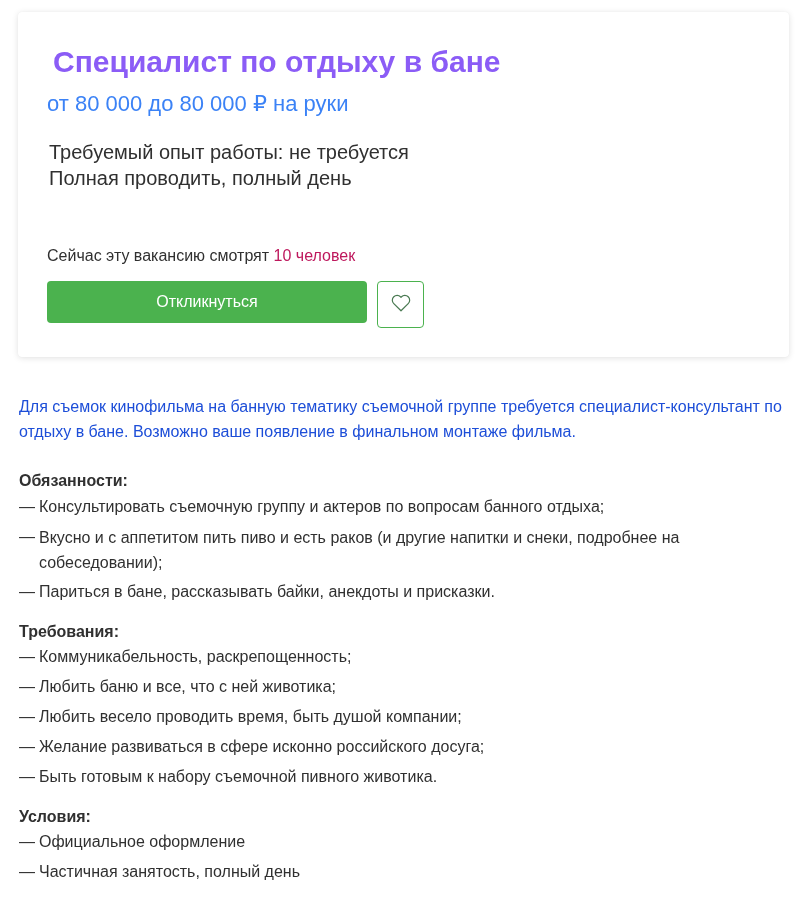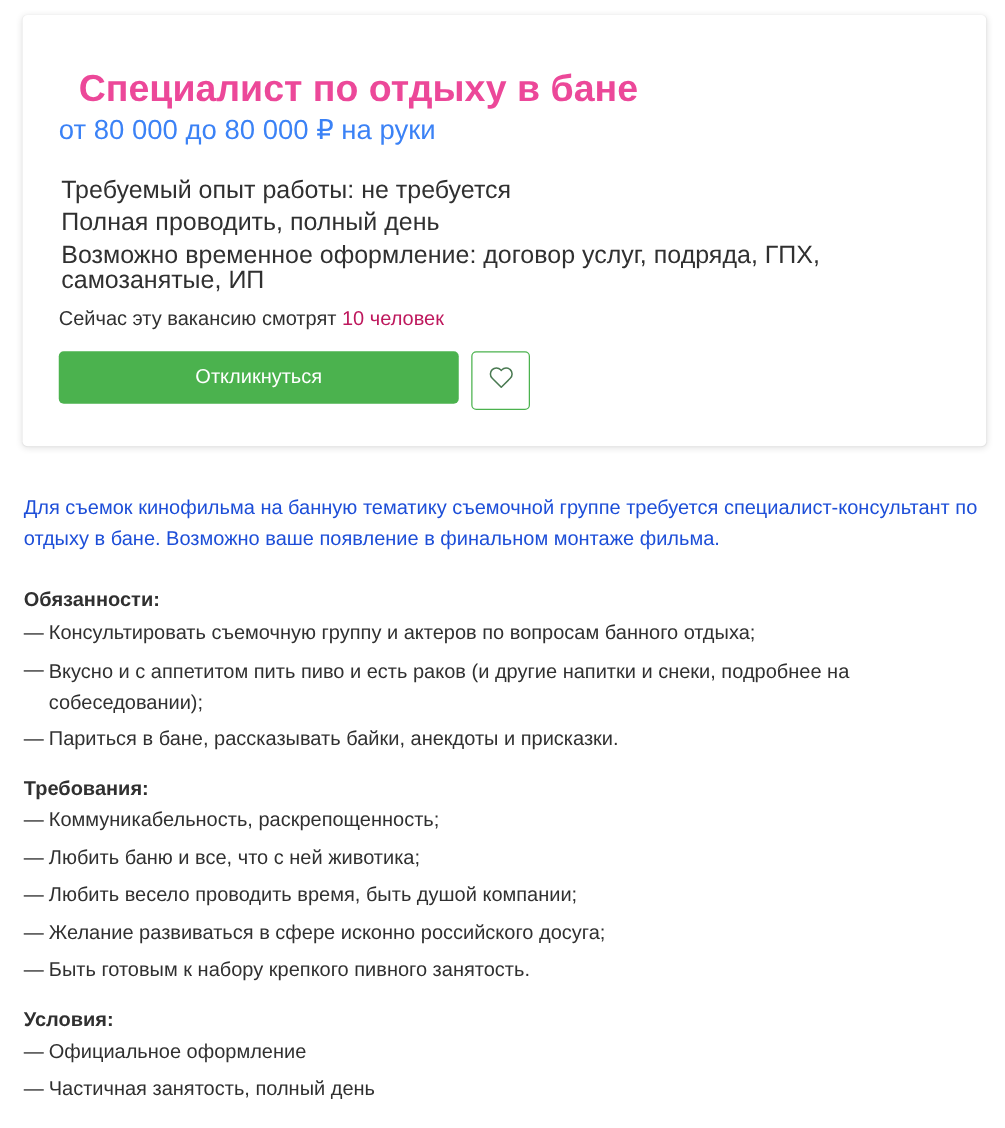--- a/index.html
+++ b/index.html
@@ -9,21 +9,21 @@
     color: #303030;
   }
   .card {
     position: absolute; left: 18px; top: 12px; width: 771px; height: 345px;
     background: #fff; border-radius: 4px;
     box-shadow: 0 1px 6px rgba(0,0,0,0.12), 0 0 1px rgba(0,0,0,0.06);
     box-sizing: border-box;
   }
   .title {
     position: absolute; left: 29px; top: 26px;
-    font-size: 30px; font-weight: bold; color: #ec4899; margin: 16px; line-height: 36px;
+    font-size: 30px; font-weight: bold; color: #8b5cf6; margin: 6px; line-height: 36px;
   }
   .salary {
     position: absolute; left: 29px; top: 78px;
     font-size: 22px; color: #3b82f6; line-height: 28px;
   }
   .meta {
     position: absolute; left: 31px; font-size: 20px; color: #303030; line-height: 20px;
   }
   .viewers { position: absolute; left: 29px; top: 234px; font-size: 16px; line-height: 20px; }
   .viewers .count { color: #be185d; }
@@ -54,21 +54,20 @@
   .li .txt.wrap { line-height: 25px; margin-top: -2px; }
 </style>
 </head>
 <body>
 
 <div class="card">
   <h1 class="title">Специалист по отдыху в бане</h1>
   <div class="salary">от 80 000 до 80 000 ₽ на руки</div>
   <div class="meta" style="top:130px">Требуемый опыт работы: не требуется</div>
   <div class="meta" style="top:156px">Полная проводить, полный день</div>
-  <div class="meta" style="top:182px">Возможно временное оформление: договор услуг, подряда, ГПХ, самозанятые, ИП</div>
   <div class="viewers"><span>Сейчас эту вакансию смотрят </span><span class="count">10 человек</span></div>
   <button class="respond-btn">Откликнуться</button>
   <div class="fav-btn">
     <span>
       <svg width="20" height="18" viewBox="0 0 24 22">
           <path d="M12 20.5 L3.2 11.8 C0.8 9.4 0.8 5.6 3.2 3.3 C5.5 1 9.2 1.1 11.4 3.4 L12 4 L12.6 3.4 C14.8 1.1 18.5 1 20.8 3.3 C23.2 5.6 23.2 9.4 20.8 11.8 Z" fill="none" stroke="#4a7a52" stroke-width="1.5" stroke-linejoin="round"></path>
         </svg>
     </span>
   </div>
 </div>
@@ -80,17 +79,17 @@
 <div class="section-h" style="top:471px">Обязанности:</div>
 <div class="li" style="top:497px"><span class="dash">—</span><span class="txt">Консультировать съемочную группу и актеров по вопросам банного отдыха;</span></div>
 <div class="li" style="top:527px"><span class="dash">—</span><span class="txt wrap">Вкусно и с аппетитом пить пиво и есть раков (и другие напитки и снеки, подробнее на собеседовании);</span></div>
 <div class="li" style="top:582px"><span class="dash">—</span><span class="txt">Париться в бане, рассказывать байки, анекдоты и присказки.</span></div>
 
 <div class="section-h" style="top:622px">Требования:</div>
 <div class="li" style="top:647px"><span class="dash">—</span><span class="txt">Коммуникабельность, раскрепощенность;</span></div>
 <div class="li" style="top:677px"><span class="dash">—</span><span class="txt">Любить баню и все, что с ней животика;</span></div>
 <div class="li" style="top:707px"><span class="dash">—</span><span class="txt">Любить весело проводить время, быть душой компании;</span></div>
 <div class="li" style="top:737px"><span class="dash">—</span><span class="txt">Желание развиваться в сфере исконно российского досуга;</span></div>
-<div class="li" style="top:767px"><span class="dash">—</span><span class="txt">Быть готовым к набору крепкого пивного занятость.</span></div>
+<div class="li" style="top:767px"><span class="dash">—</span><span class="txt">Быть готовым к набору съемочной пивного животика.</span></div>
 
 <div class="section-h" style="top:807px">Условия:</div>
 <div class="li" style="top:832px"><span class="dash">—</span><span class="txt">Официальное оформление</span></div>
 <div class="li" style="top:862px"><span class="dash">—</span><span class="txt">Частичная занятость, полный день</span></div>
 
 </body></html>

